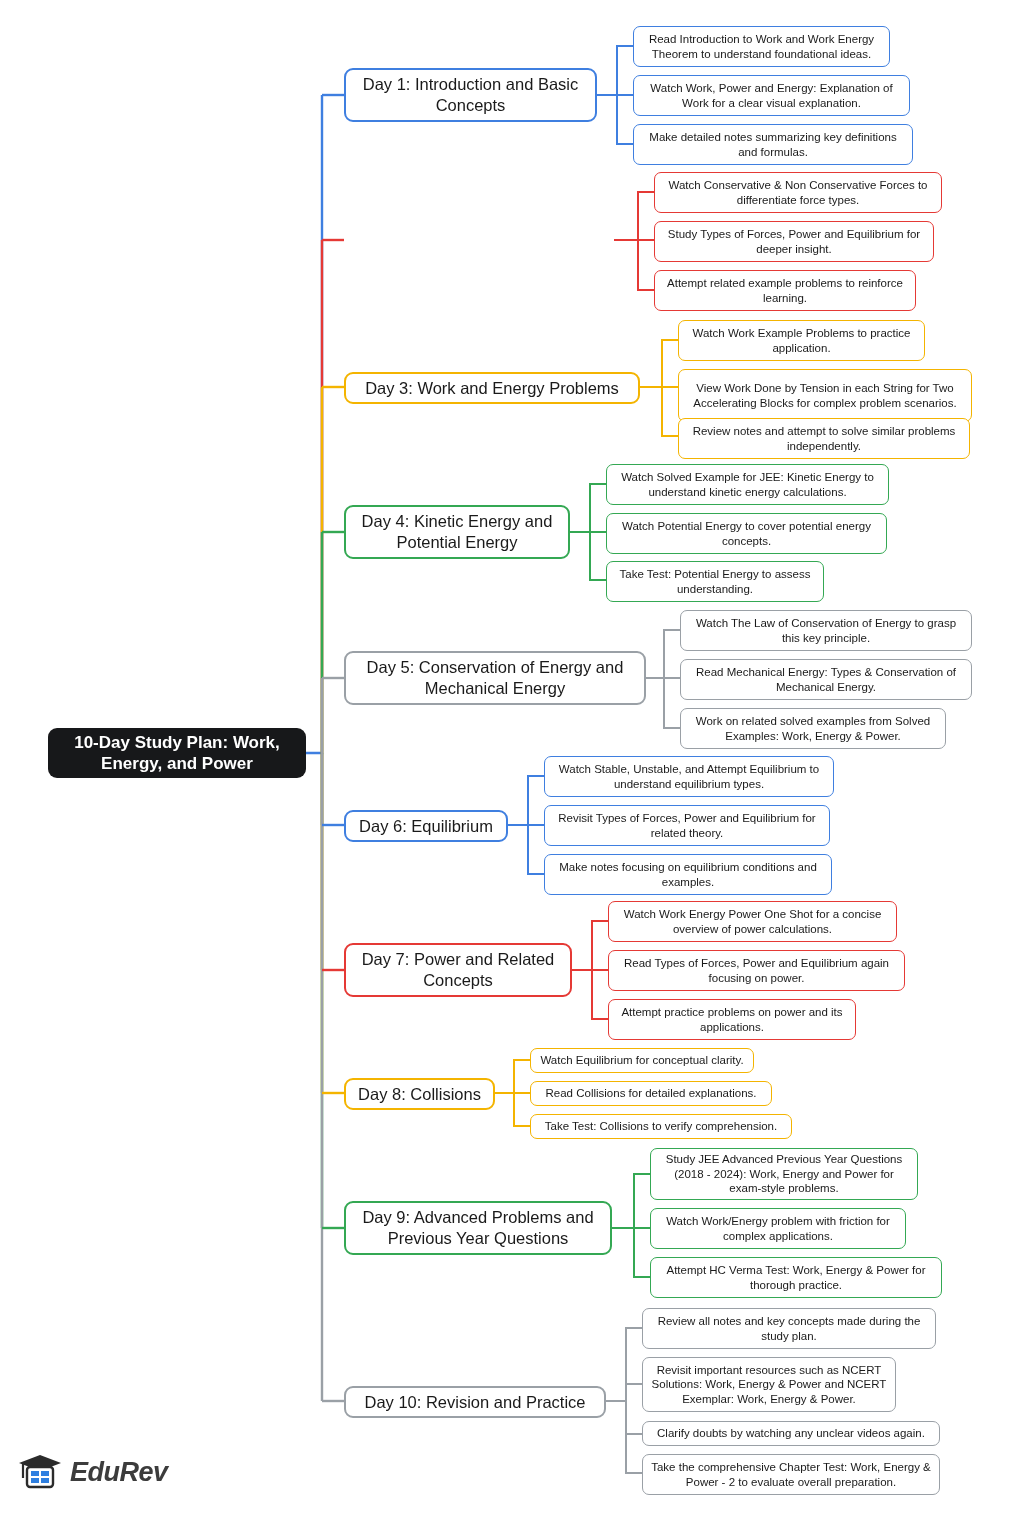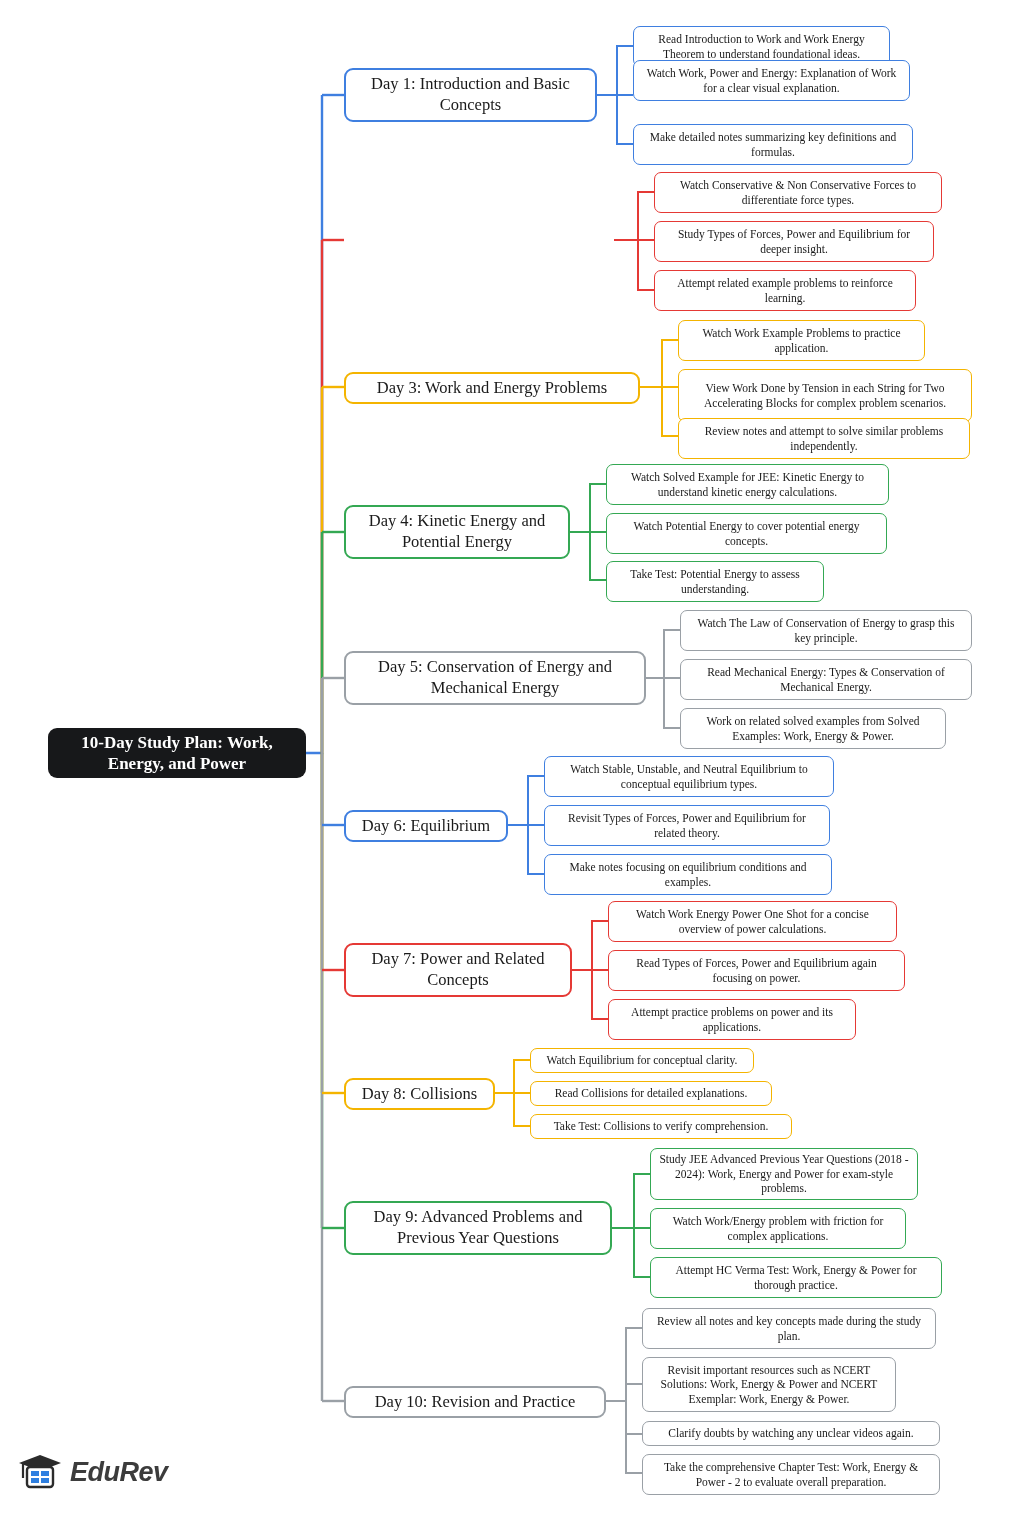--- a/index.html
+++ b/index.html
@@ -14,21 +14,20 @@
   svg#links{position:absolute;left:0;top:0;width:1024px;height:1520px;pointer-events:none;}
 
   .node{
     position:absolute;
     box-sizing:border-box;
     display:flex;
     align-items:center;
     justify-content:center;
     text-align:center;
     line-height:1.25;
-    font-family:Liberation Serif, serif;
   }
 
   .root{
     background:#17181a;
     color:#ffffff;
     font-size:17px;
     font-weight:bold;
     border-radius:9px;
     padding:8px 12px;
     left:48px;top:728px;
@@ -136,21 +135,21 @@
     <path d="M606 1401 L626 1401 L626 1328 L642 1328" stroke="#9aa0a6" stroke-width="2" fill="none"></path>
     <path d="M626 1401 L626 1384 L642 1384" stroke="#9aa0a6" stroke-width="2" fill="none"></path>
     <path d="M626 1401 L626 1434 L642 1434" stroke="#9aa0a6" stroke-width="2" fill="none"></path>
     <path d="M626 1401 L626 1473 L642 1473" stroke="#9aa0a6" stroke-width="2" fill="none"></path>
   </svg>
 
   <div class="node root">10-Day Study Plan: Work, Energy, and Power</div>
 
   <div class="node day c-blue" style="left:344px;top:68px;width:253px;height:54px;">Day 1: Introduction and Basic Concepts</div>
   <div class="node leaf c-blue" style="left:633px;top:26px;width:257px;height:41px;">Read Introduction to Work and Work Energy Theorem to understand foundational ideas.</div>
-  <div class="node leaf c-blue" style="left:633px;top:60px;width:277px;height:41px;">Watch Work, Power and Energy: Explanation of Work for a clear visual explanation.</div>
+  <div class="node leaf c-blue" style="left:633px;top:75px;width:277px;height:41px;">Watch Work, Power and Energy: Explanation of Work for a clear visual explanation.</div>
   <div class="node leaf c-blue" style="left:633px;top:124px;width:280px;height:41px;">Make detailed notes summarizing key definitions and formulas.</div>
 
   <div class="node leaf c-red" style="left:654px;top:172px;width:288px;height:41px;">Watch Conservative &amp; Non Conservative Forces to differentiate force types.</div>
   <div class="node leaf c-red" style="left:654px;top:221px;width:280px;height:41px;">Study Types of Forces, Power and Equilibrium for deeper insight.</div>
   <div class="node leaf c-red" style="left:654px;top:270px;width:262px;height:41px;">Attempt related example problems to reinforce learning.</div>
 
   <div class="node day c-yellow" style="left:344px;top:372px;width:296px;height:32px;">Day 3: Work and Energy Problems</div>
   <div class="node leaf c-yellow" style="left:678px;top:320px;width:247px;height:41px;">Watch Work Example Problems to practice application.</div>
   <div class="node leaf c-yellow" style="left:678px;top:369px;width:294px;height:53px;">View Work Done by Tension in each String for Two Accelerating Blocks for complex problem scenarios.</div>
   <div class="node leaf c-yellow" style="left:678px;top:418px;width:292px;height:41px;">Review notes and attempt to solve similar problems independently.</div>
@@ -159,21 +158,21 @@
   <div class="node leaf c-green" style="left:606px;top:464px;width:283px;height:41px;">Watch Solved Example for JEE: Kinetic Energy to understand kinetic energy calculations.</div>
   <div class="node leaf c-green" style="left:606px;top:513px;width:281px;height:41px;">Watch Potential Energy to cover potential energy concepts.</div>
   <div class="node leaf c-green" style="left:606px;top:561px;width:218px;height:41px;">Take Test: Potential Energy to assess understanding.</div>
 
   <div class="node day c-gray" style="left:344px;top:651px;width:302px;height:54px;">Day 5: Conservation of Energy and Mechanical Energy</div>
   <div class="node leaf c-gray" style="left:680px;top:610px;width:292px;height:41px;">Watch The Law of Conservation of Energy to grasp this key principle.</div>
   <div class="node leaf c-gray" style="left:680px;top:659px;width:292px;height:41px;">Read Mechanical Energy: Types &amp; Conservation of Mechanical Energy.</div>
   <div class="node leaf c-gray" style="left:680px;top:708px;width:266px;height:41px;">Work on related solved examples from Solved Examples: Work, Energy &amp; Power.</div>
 
   <div class="node day c-blue" style="left:344px;top:810px;width:164px;height:32px;">Day 6: Equilibrium</div>
-  <div class="node leaf c-blue" style="left:544px;top:756px;width:290px;height:41px;">Watch Stable, Unstable, and Neutral Equilibrium to conceptual equilibrium types.</div>
+  <div class="node leaf c-blue" style="left:544px;top:756px;width:290px;height:41px;">Watch Stable, Unstable, and Attempt Equilibrium to understand equilibrium types.</div>
   <div class="node leaf c-blue" style="left:544px;top:805px;width:286px;height:41px;">Revisit Types of Forces, Power and Equilibrium for related theory.</div>
   <div class="node leaf c-blue" style="left:544px;top:854px;width:288px;height:41px;">Make notes focusing on equilibrium conditions and examples.</div>
 
   <div class="node day c-red" style="left:344px;top:943px;width:228px;height:54px;">Day 7: Power and Related Concepts</div>
   <div class="node leaf c-red" style="left:608px;top:901px;width:289px;height:41px;">Watch Work Energy Power One Shot for a concise overview of power calculations.</div>
   <div class="node leaf c-red" style="left:608px;top:950px;width:297px;height:41px;">Read Types of Forces, Power and Equilibrium again focusing on power.</div>
   <div class="node leaf c-red" style="left:608px;top:999px;width:248px;height:41px;">Attempt practice problems on power and its applications.</div>
 
   <div class="node day c-yellow" style="left:344px;top:1078px;width:151px;height:32px;">Day 8: Collisions</div>
   <div class="node leaf c-yellow" style="left:530px;top:1048px;width:224px;height:25px;">Watch Equilibrium for conceptual clarity.</div>

